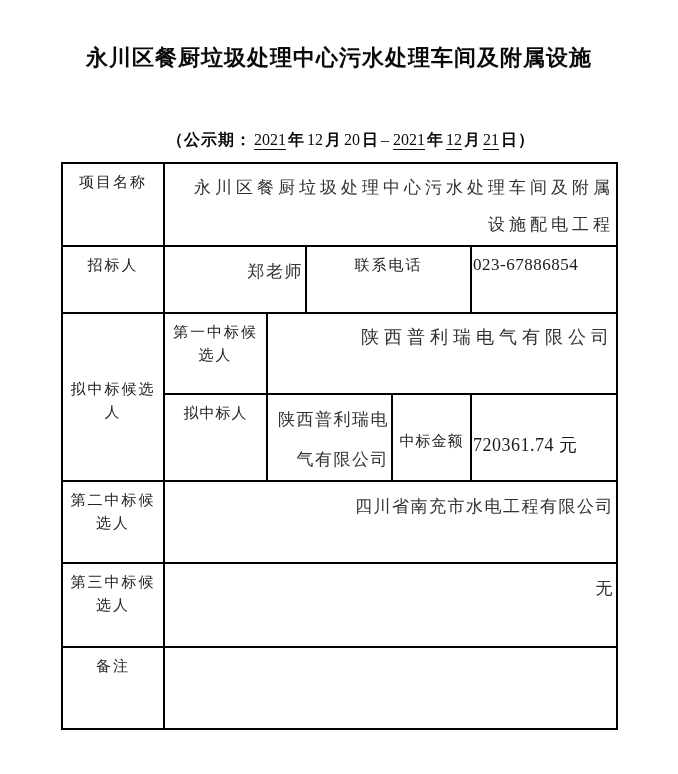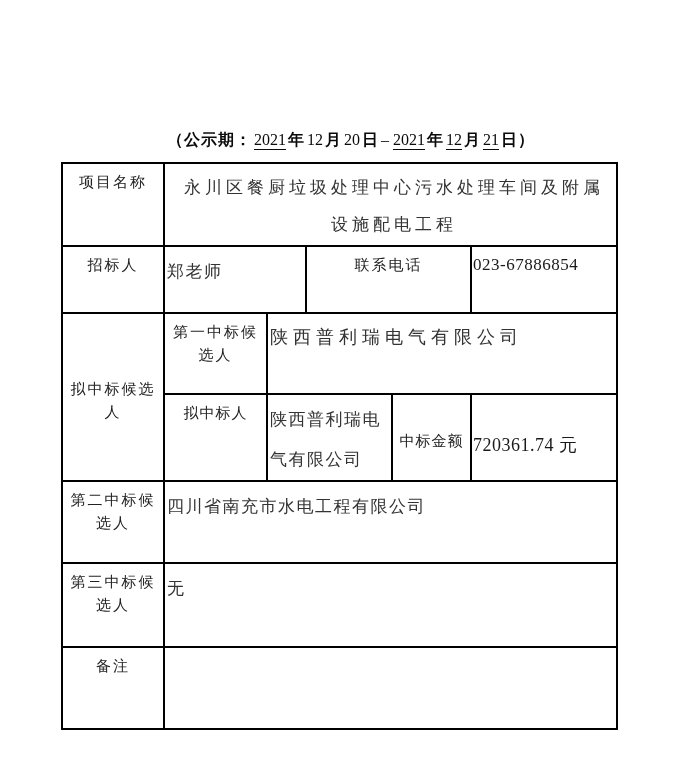--- a/index.html
+++ b/index.html
@@ -90,29 +90,29 @@
     padding: 7px 1px 0 1px;
     color: #222222;
   }
   td.lbl.mid { vertical-align: middle; padding-top: 8px; }
   td.lbl.ls1 { letter-spacing: 1px; }
   
   td.val {
     font-size: 17px;
     letter-spacing: 4px;
     line-height: 37px;
-    text-align: left;
+    text-align: right;
     vertical-align: top;
     padding: 5px 2px 0 2px;
     color: #333333;
   }
   td.val.left {
-    text-align: center;
+    text-align: right;
     padding-left: 17px;
-    padding-right: 10px;
+    padding-right: 2px;
   }
   td.val.sp { letter-spacing: 5px; font-size: 18px; }
   td.val.tight { letter-spacing: 1.5px; line-height: 40px; }
   
   td.num {
     font-family: "Liberation Serif", "DejaVu Serif", serif;
     font-size: 17px;
     letter-spacing: 0.5px;
     text-align: left;
     vertical-align: top;
@@ -120,20 +120,21 @@
     color: #1a1a1a;
   }
   td.num.mid { vertical-align: middle; padding-top: 16px; font-size: 18px; }
 </style>
 </head>
 <body>
 
 <div class="page">
 
   <div class="title">
+    <div>永川区餐厨垃圾处理中心污水处理车间及附属设施</div>
   </div>
 
   <div class="date-line" id="notice-period"><span class="seg cjk">（公示期：</span><span class="seg num underline">2021</span><span class="seg cjk">年</span><span class="seg num">12</span><span class="seg cjk">月</span><span class="seg num">20</span><span class="seg cjk">日</span><span class="seg num">–</span><span class="seg num underline">2021</span><span class="seg cjk">年</span><span class="seg num underline">12</span><span class="seg cjk">月</span><span class="seg num underline">21</span><span class="seg cjk">日</span><span class="seg cjk">）</span></div>
 
   <table class="result">
     <colgroup>
       <col style="width:102px">
       <col style="width:103px">
       <col style="width:39px">
       <col style="width:86px">

